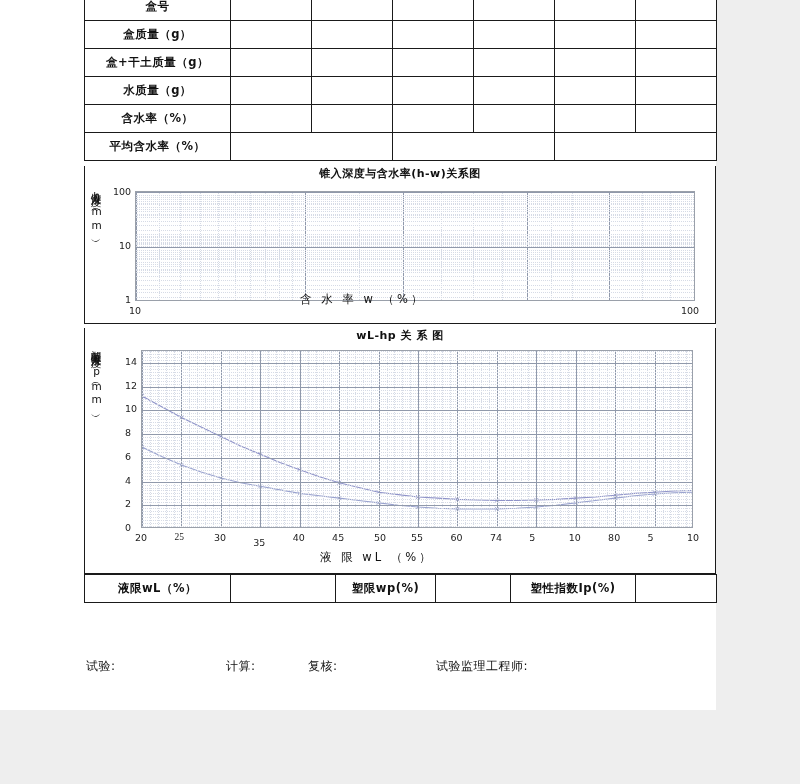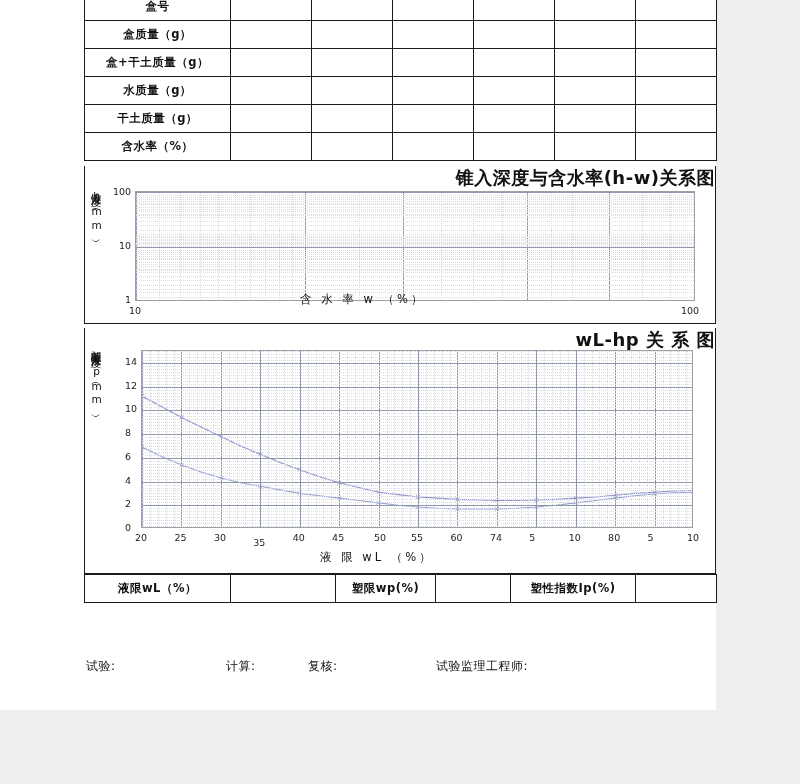--- a/index.html
+++ b/index.html
@@ -44,22 +44,22 @@
 
   
   .chartcell {
     border: 1px solid #1a1a1a;
     border-top: none;
     background: #fff;
     position: relative;
     box-sizing: border-box;
   }
   .chart-title {
-    text-align: right;
-    font-size: 18px;
+    text-align: center;
+    font-size: 11px;
     font-weight: 600;
     color: #111;
     letter-spacing: .5px;
   }
   .ylabel-vert {
     position: absolute;
     writing-mode: vertical-rl;
     text-orientation: upright;
     font-size: 10.5px;
     color: #111;
@@ -155,36 +155,33 @@
         <tr>
           <td class="lbl">水质量（g）</td>
           <td class="blank"></td>
           <td class="blank"></td>
           <td class="blank"></td>
           <td class="blank"></td>
           <td class="blank"></td>
           <td class="blank"></td>
         </tr>
         <tr>
-          <td class="lbl">干土质量（g）</td>
-          <td class="blank"></td>
-          <td class="blank"></td>
-          <td class="blank"></td>
-          <td class="blank"></td>
-          <td class="blank"></td>
-          <td class="blank"></td>
-        </tr>
-        <tr>
           <td class="lbl">含水率（%）</td>
           <td class="blank"></td>
           <td class="blank"></td>
           <td class="blank"></td>
           <td class="blank"></td>
           <td class="blank"></td>
           <td class="blank"></td>
+        </tr>
+        <tr>
+          <td class="lbl">平均含水率（%）</td>
+          <td class="blank" colspan="2"></td>
+          <td class="blank" colspan="2"></td>
+          <td class="blank" colspan="2"></td>
         </tr>
       </tbody>
     </table>
 
     <div class="chartcell" style="width:632px;height:158px;">
       <div class="chart-title" style="margin-top:5px;">锥入深度与含水率(h-w)关系图</div>
 
       <div class="ylabel-vert" style="left:6px; top:18px; height:128px;">锥入深度h（mm）</div>
 
       <div class="tick" style="left:28px; top:20px;">100</div>
@@ -335,21 +332,21 @@
             <path d="M392.2857142857143,154.04666666666668L396.2857142857143,158.04666666666668M392.2857142857143,158.04666666666668L396.2857142857143,154.04666666666668" stroke="#9aa3cf" stroke-width="0.8" fill="none"></path>
             <path d="M431.7142857142857,149.89333333333335L435.7142857142857,153.89333333333335M431.7142857142857,153.89333333333335L435.7142857142857,149.89333333333335" stroke="#9aa3cf" stroke-width="0.8" fill="none"></path>
             <path d="M471.1428571428571,145.14666666666668L475.1428571428571,149.14666666666668M471.1428571428571,149.14666666666668L475.1428571428571,145.14666666666668" stroke="#9aa3cf" stroke-width="0.8" fill="none"></path>
             <path d="M510.57142857142856,140.99333333333334L514.5714285714286,144.99333333333334M510.57142857142856,144.99333333333334L514.5714285714286,140.99333333333334" stroke="#9aa3cf" stroke-width="0.8" fill="none"></path>
             <path d="M550,139.21333333333334L554,143.21333333333334M550,143.21333333333334L554,139.21333333333334" stroke="#9aa3cf" stroke-width="0.8" fill="none"></path>
           </svg>
       <div class="gl-v major" style="left: 0px;"></div><div class="gl-v faint" style="left: 7.9px;"></div><div class="gl-v faint" style="left: 15.8px;"></div><div class="gl-v faint" style="left: 23.7px;"></div><div class="gl-v faint" style="left: 31.5px;"></div><div class="gl-v major" style="left: 39.4px;"></div><div class="gl-v faint" style="left: 47.3px;"></div><div class="gl-v faint" style="left: 55.2px;"></div><div class="gl-v faint" style="left: 63.1px;"></div><div class="gl-v faint" style="left: 71px;"></div><div class="gl-v major" style="left: 78.9px;"></div><div class="gl-v faint" style="left: 86.7px;"></div><div class="gl-v faint" style="left: 94.6px;"></div><div class="gl-v faint" style="left: 102.5px;"></div><div class="gl-v faint" style="left: 110.4px;"></div><div class="gl-v major" style="left: 118.3px;"></div><div class="gl-v faint" style="left: 126.2px;"></div><div class="gl-v faint" style="left: 134.1px;"></div><div class="gl-v faint" style="left: 141.9px;"></div><div class="gl-v faint" style="left: 149.8px;"></div><div class="gl-v major" style="left: 157.7px;"></div><div class="gl-v faint" style="left: 165.6px;"></div><div class="gl-v faint" style="left: 173.5px;"></div><div class="gl-v faint" style="left: 181.4px;"></div><div class="gl-v faint" style="left: 189.3px;"></div><div class="gl-v major" style="left: 197.1px;"></div><div class="gl-v faint" style="left: 205px;"></div><div class="gl-v faint" style="left: 212.9px;"></div><div class="gl-v faint" style="left: 220.8px;"></div><div class="gl-v faint" style="left: 228.7px;"></div><div class="gl-v major" style="left: 236.6px;"></div><div class="gl-v faint" style="left: 244.5px;"></div><div class="gl-v faint" style="left: 252.3px;"></div><div class="gl-v faint" style="left: 260.2px;"></div><div class="gl-v faint" style="left: 268.1px;"></div><div class="gl-v major" style="left: 276px;"></div><div class="gl-v faint" style="left: 283.9px;"></div><div class="gl-v faint" style="left: 291.8px;"></div><div class="gl-v faint" style="left: 299.7px;"></div><div class="gl-v faint" style="left: 307.5px;"></div><div class="gl-v major" style="left: 315.4px;"></div><div class="gl-v faint" style="left: 323.3px;"></div><div class="gl-v faint" style="left: 331.2px;"></div><div class="gl-v faint" style="left: 339.1px;"></div><div class="gl-v faint" style="left: 347px;"></div><div class="gl-v major" style="left: 354.9px;"></div><div class="gl-v faint" style="left: 362.7px;"></div><div class="gl-v faint" style="left: 370.6px;"></div><div class="gl-v faint" style="left: 378.5px;"></div><div class="gl-v faint" style="left: 386.4px;"></div><div class="gl-v major" style="left: 394.3px;"></div><div class="gl-v faint" style="left: 402.2px;"></div><div class="gl-v faint" style="left: 410.1px;"></div><div class="gl-v faint" style="left: 417.9px;"></div><div class="gl-v faint" style="left: 425.8px;"></div><div class="gl-v major" style="left: 433.7px;"></div><div class="gl-v faint" style="left: 441.6px;"></div><div class="gl-v faint" style="left: 449.5px;"></div><div class="gl-v faint" style="left: 457.4px;"></div><div class="gl-v faint" style="left: 465.3px;"></div><div class="gl-v major" style="left: 473.1px;"></div><div class="gl-v faint" style="left: 481px;"></div><div class="gl-v faint" style="left: 488.9px;"></div><div class="gl-v faint" style="left: 496.8px;"></div><div class="gl-v faint" style="left: 504.7px;"></div><div class="gl-v major" style="left: 512.6px;"></div><div class="gl-v faint" style="left: 520.5px;"></div><div class="gl-v faint" style="left: 528.3px;"></div><div class="gl-v faint" style="left: 536.2px;"></div><div class="gl-v faint" style="left: 544.1px;"></div><div class="gl-h faint" style="top: 175px;"></div><div class="gl-h faint" style="top: 172.1px;"></div><div class="gl-h faint" style="top: 169.1px;"></div><div class="gl-h faint" style="top: 166.1px;"></div><div class="gl-h faint" style="top: 163.2px;"></div><div class="gl-h faint" style="top: 160.2px;"></div><div class="gl-h faint" style="top: 157.2px;"></div><div class="gl-h major" style="top: 154.3px;"></div><div class="gl-h faint" style="top: 151.3px;"></div><div class="gl-h faint" style="top: 148.3px;"></div><div class="gl-h faint" style="top: 145.4px;"></div><div class="gl-h faint" style="top: 142.4px;"></div><div class="gl-h faint" style="top: 139.4px;"></div><div class="gl-h faint" style="top: 136.5px;"></div><div class="gl-h faint" style="top: 133.5px;"></div><div class="gl-h major" style="top: 130.5px;"></div><div class="gl-h faint" style="top: 127.6px;"></div><div class="gl-h faint" style="top: 124.6px;"></div><div class="gl-h faint" style="top: 121.6px;"></div><div class="gl-h faint" style="top: 118.7px;"></div><div class="gl-h faint" style="top: 115.7px;"></div><div class="gl-h faint" style="top: 112.7px;"></div><div class="gl-h faint" style="top: 109.8px;"></div><div class="gl-h major" style="top: 106.8px;"></div><div class="gl-h faint" style="top: 103.8px;"></div><div class="gl-h faint" style="top: 100.9px;"></div><div class="gl-h faint" style="top: 97.9px;"></div><div class="gl-h faint" style="top: 94.9px;"></div><div class="gl-h faint" style="top: 92px;"></div><div class="gl-h faint" style="top: 89px;"></div><div class="gl-h faint" style="top: 86px;"></div><div class="gl-h major" style="top: 83.1px;"></div><div class="gl-h faint" style="top: 80.1px;"></div><div class="gl-h faint" style="top: 77.1px;"></div><div class="gl-h faint" style="top: 74.2px;"></div><div class="gl-h faint" style="top: 71.2px;"></div><div class="gl-h faint" style="top: 68.2px;"></div><div class="gl-h faint" style="top: 65.3px;"></div><div class="gl-h faint" style="top: 62.3px;"></div><div class="gl-h major" style="top: 59.3px;"></div><div class="gl-h faint" style="top: 56.4px;"></div><div class="gl-h faint" style="top: 53.4px;"></div><div class="gl-h faint" style="top: 50.4px;"></div><div class="gl-h faint" style="top: 47.5px;"></div><div class="gl-h faint" style="top: 44.5px;"></div><div class="gl-h faint" style="top: 41.5px;"></div><div class="gl-h faint" style="top: 38.6px;"></div><div class="gl-h major" style="top: 35.6px;"></div><div class="gl-h faint" style="top: 32.6px;"></div><div class="gl-h faint" style="top: 29.7px;"></div><div class="gl-h faint" style="top: 26.7px;"></div><div class="gl-h faint" style="top: 23.7px;"></div><div class="gl-h faint" style="top: 20.8px;"></div><div class="gl-h faint" style="top: 17.8px;"></div><div class="gl-h faint" style="top: 14.8px;"></div><div class="gl-h major" style="top: 11.9px;"></div><div class="gl-h faint" style="top: 8.9px;"></div><div class="gl-h faint" style="top: 5.9px;"></div><div class="gl-h faint" style="top: 3px;"></div><div class="gl-h faint" style="top: 0px;"></div></div>
 
       <div id="xticks2">
           <div class="tick" style="left: 50px; top: 204px;">20</div>
-          <div class="tick" style="left: 89.4px; top: 204px;">25</div>
+          <div class="tick" style="left: 89.4px; top: 204px; font-family: Liberation Serif, serif;">25</div>
           <div class="tick" style="left: 128.9px; top: 204px;">30</div>
           <div class="tick" style="left: 168.3px; top: 209px;">35</div>
           <div class="tick" style="left: 207.7px; top: 204px;">40</div>
           <div class="tick" style="left: 247.1px; top: 204px;">45</div>
           <div class="tick" style="left: 289px; top: 204px;">50</div>
           <div class="tick" style="left: 326px; top: 204px; text-align: right;">55</div>
           <div class="tick" style="left: 365.4px; top: 204px;">60</div>
           <div class="tick" style="left: 404.9px; top: 204px;">74</div>
           <div class="tick" style="left: 444.3px; top: 204px;">5</div>
           <div class="tick" style="left: 483.7px; top: 204px;">10</div>

